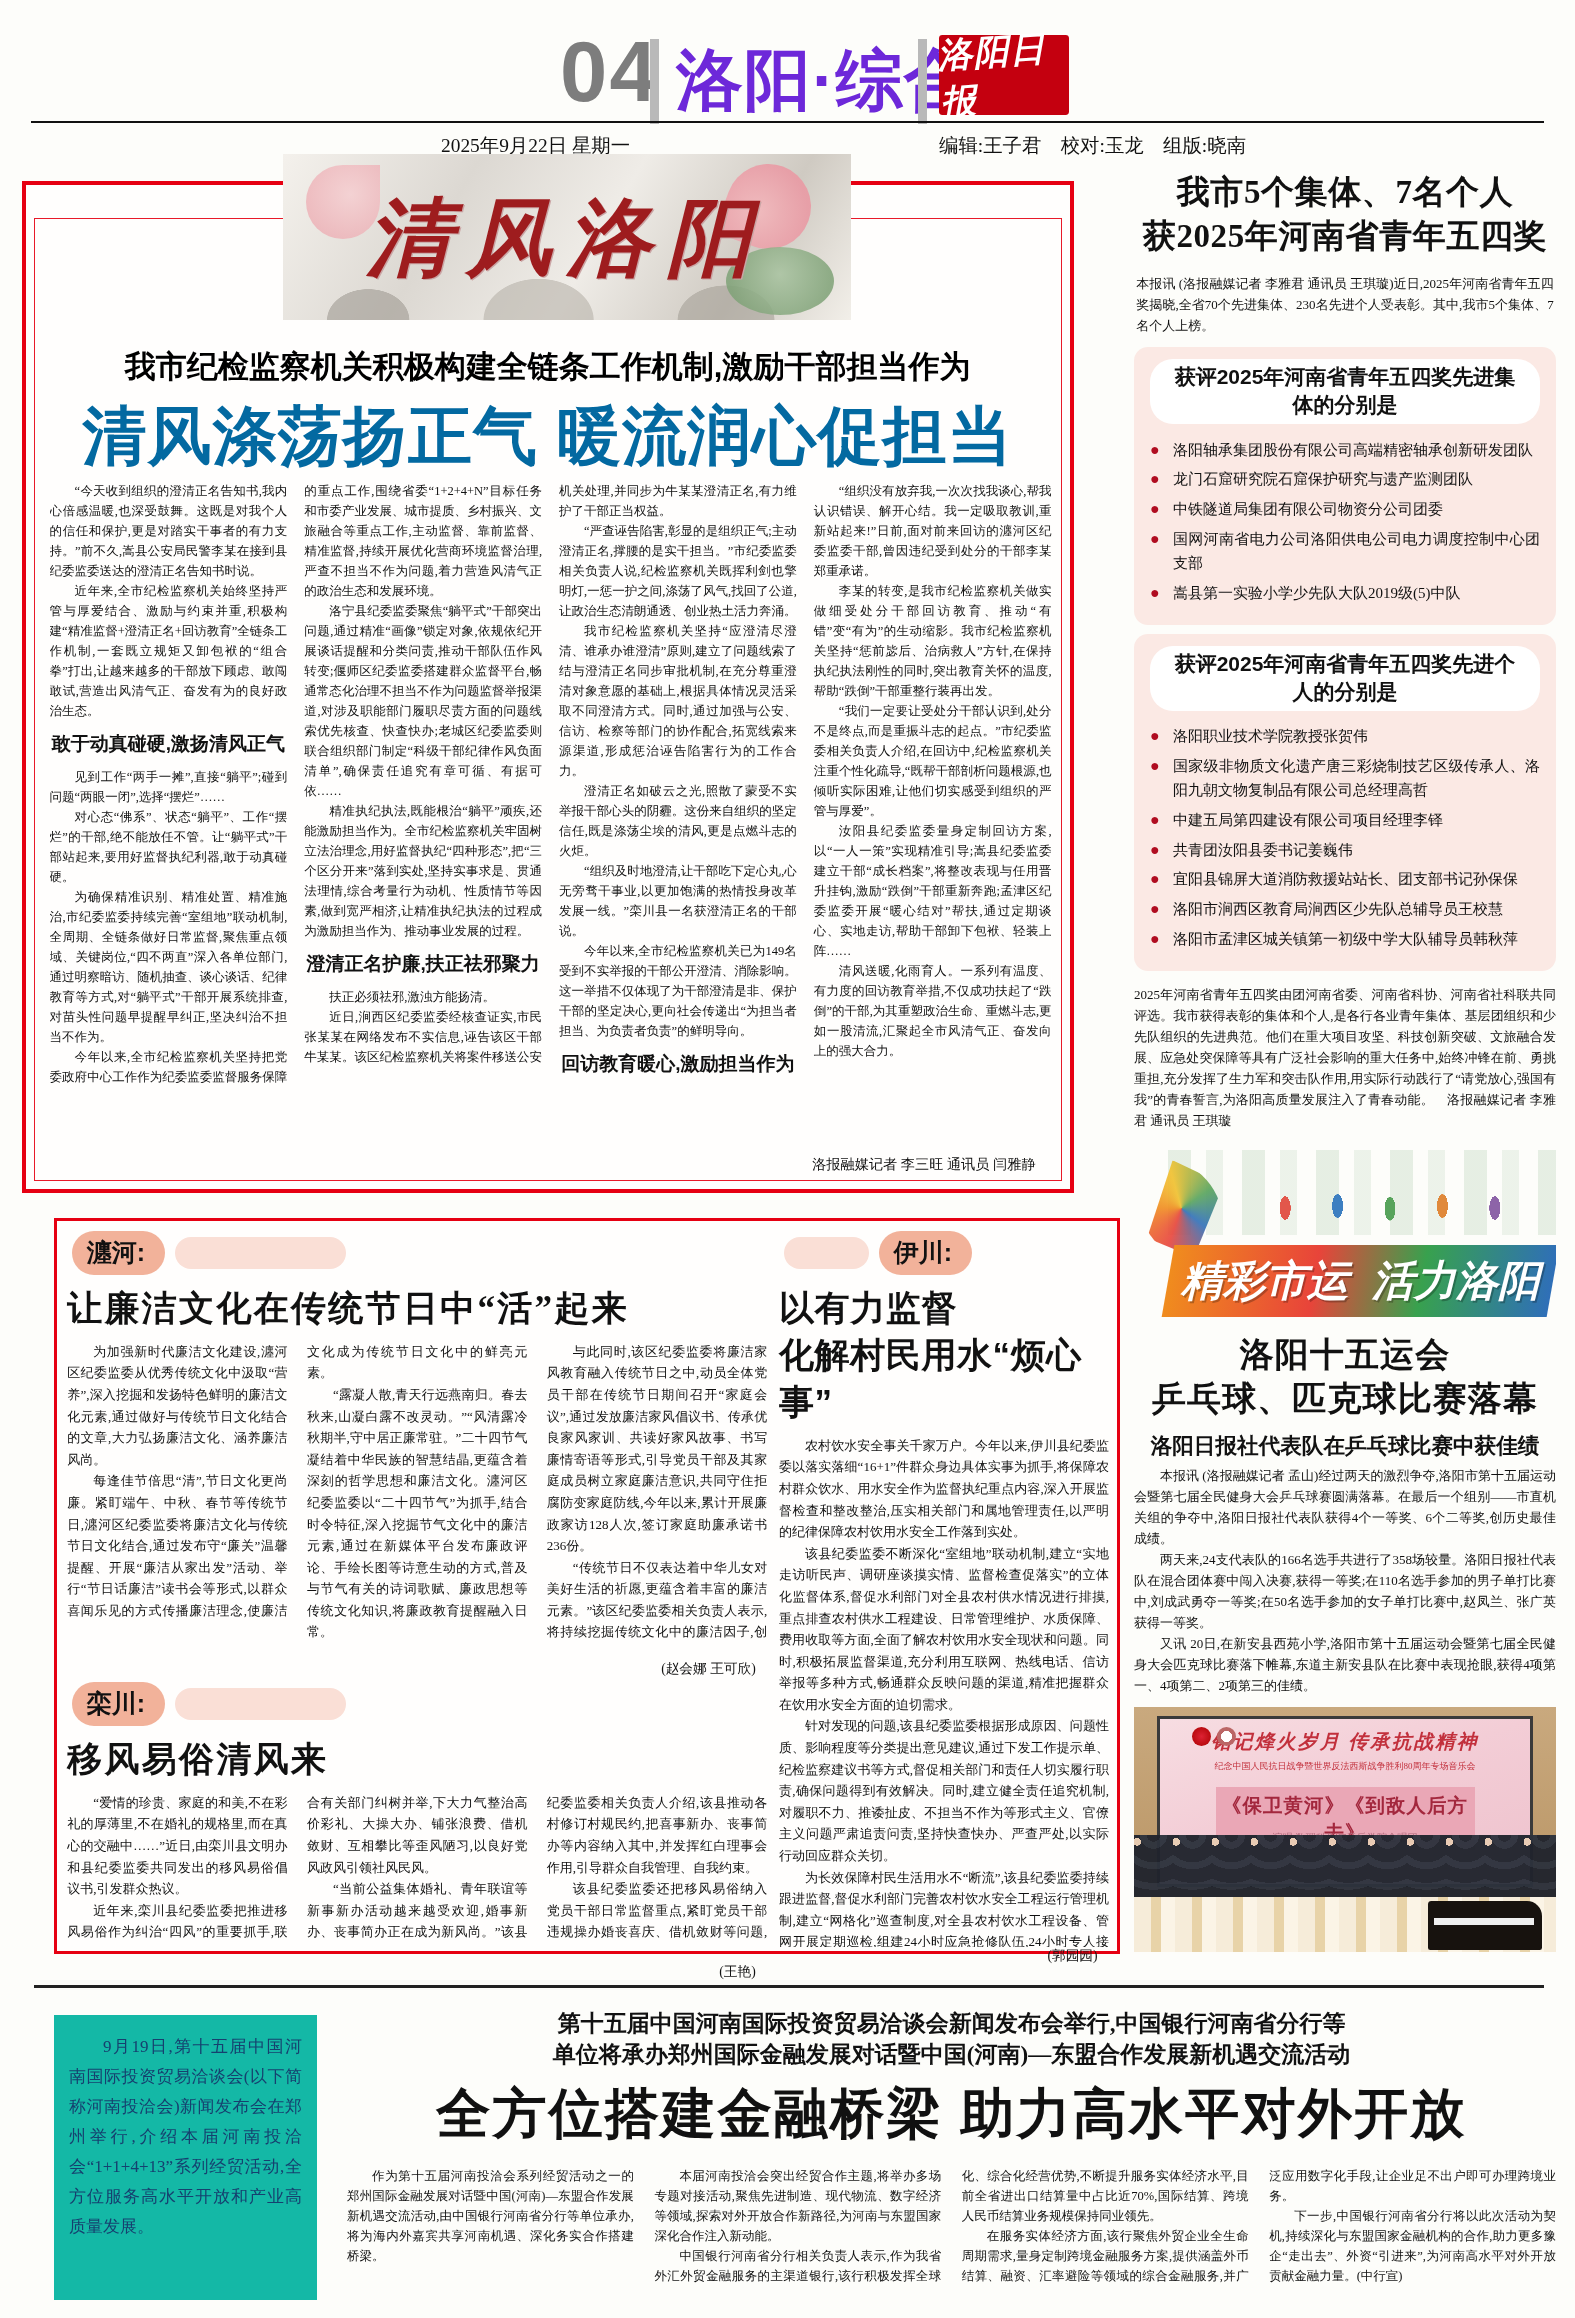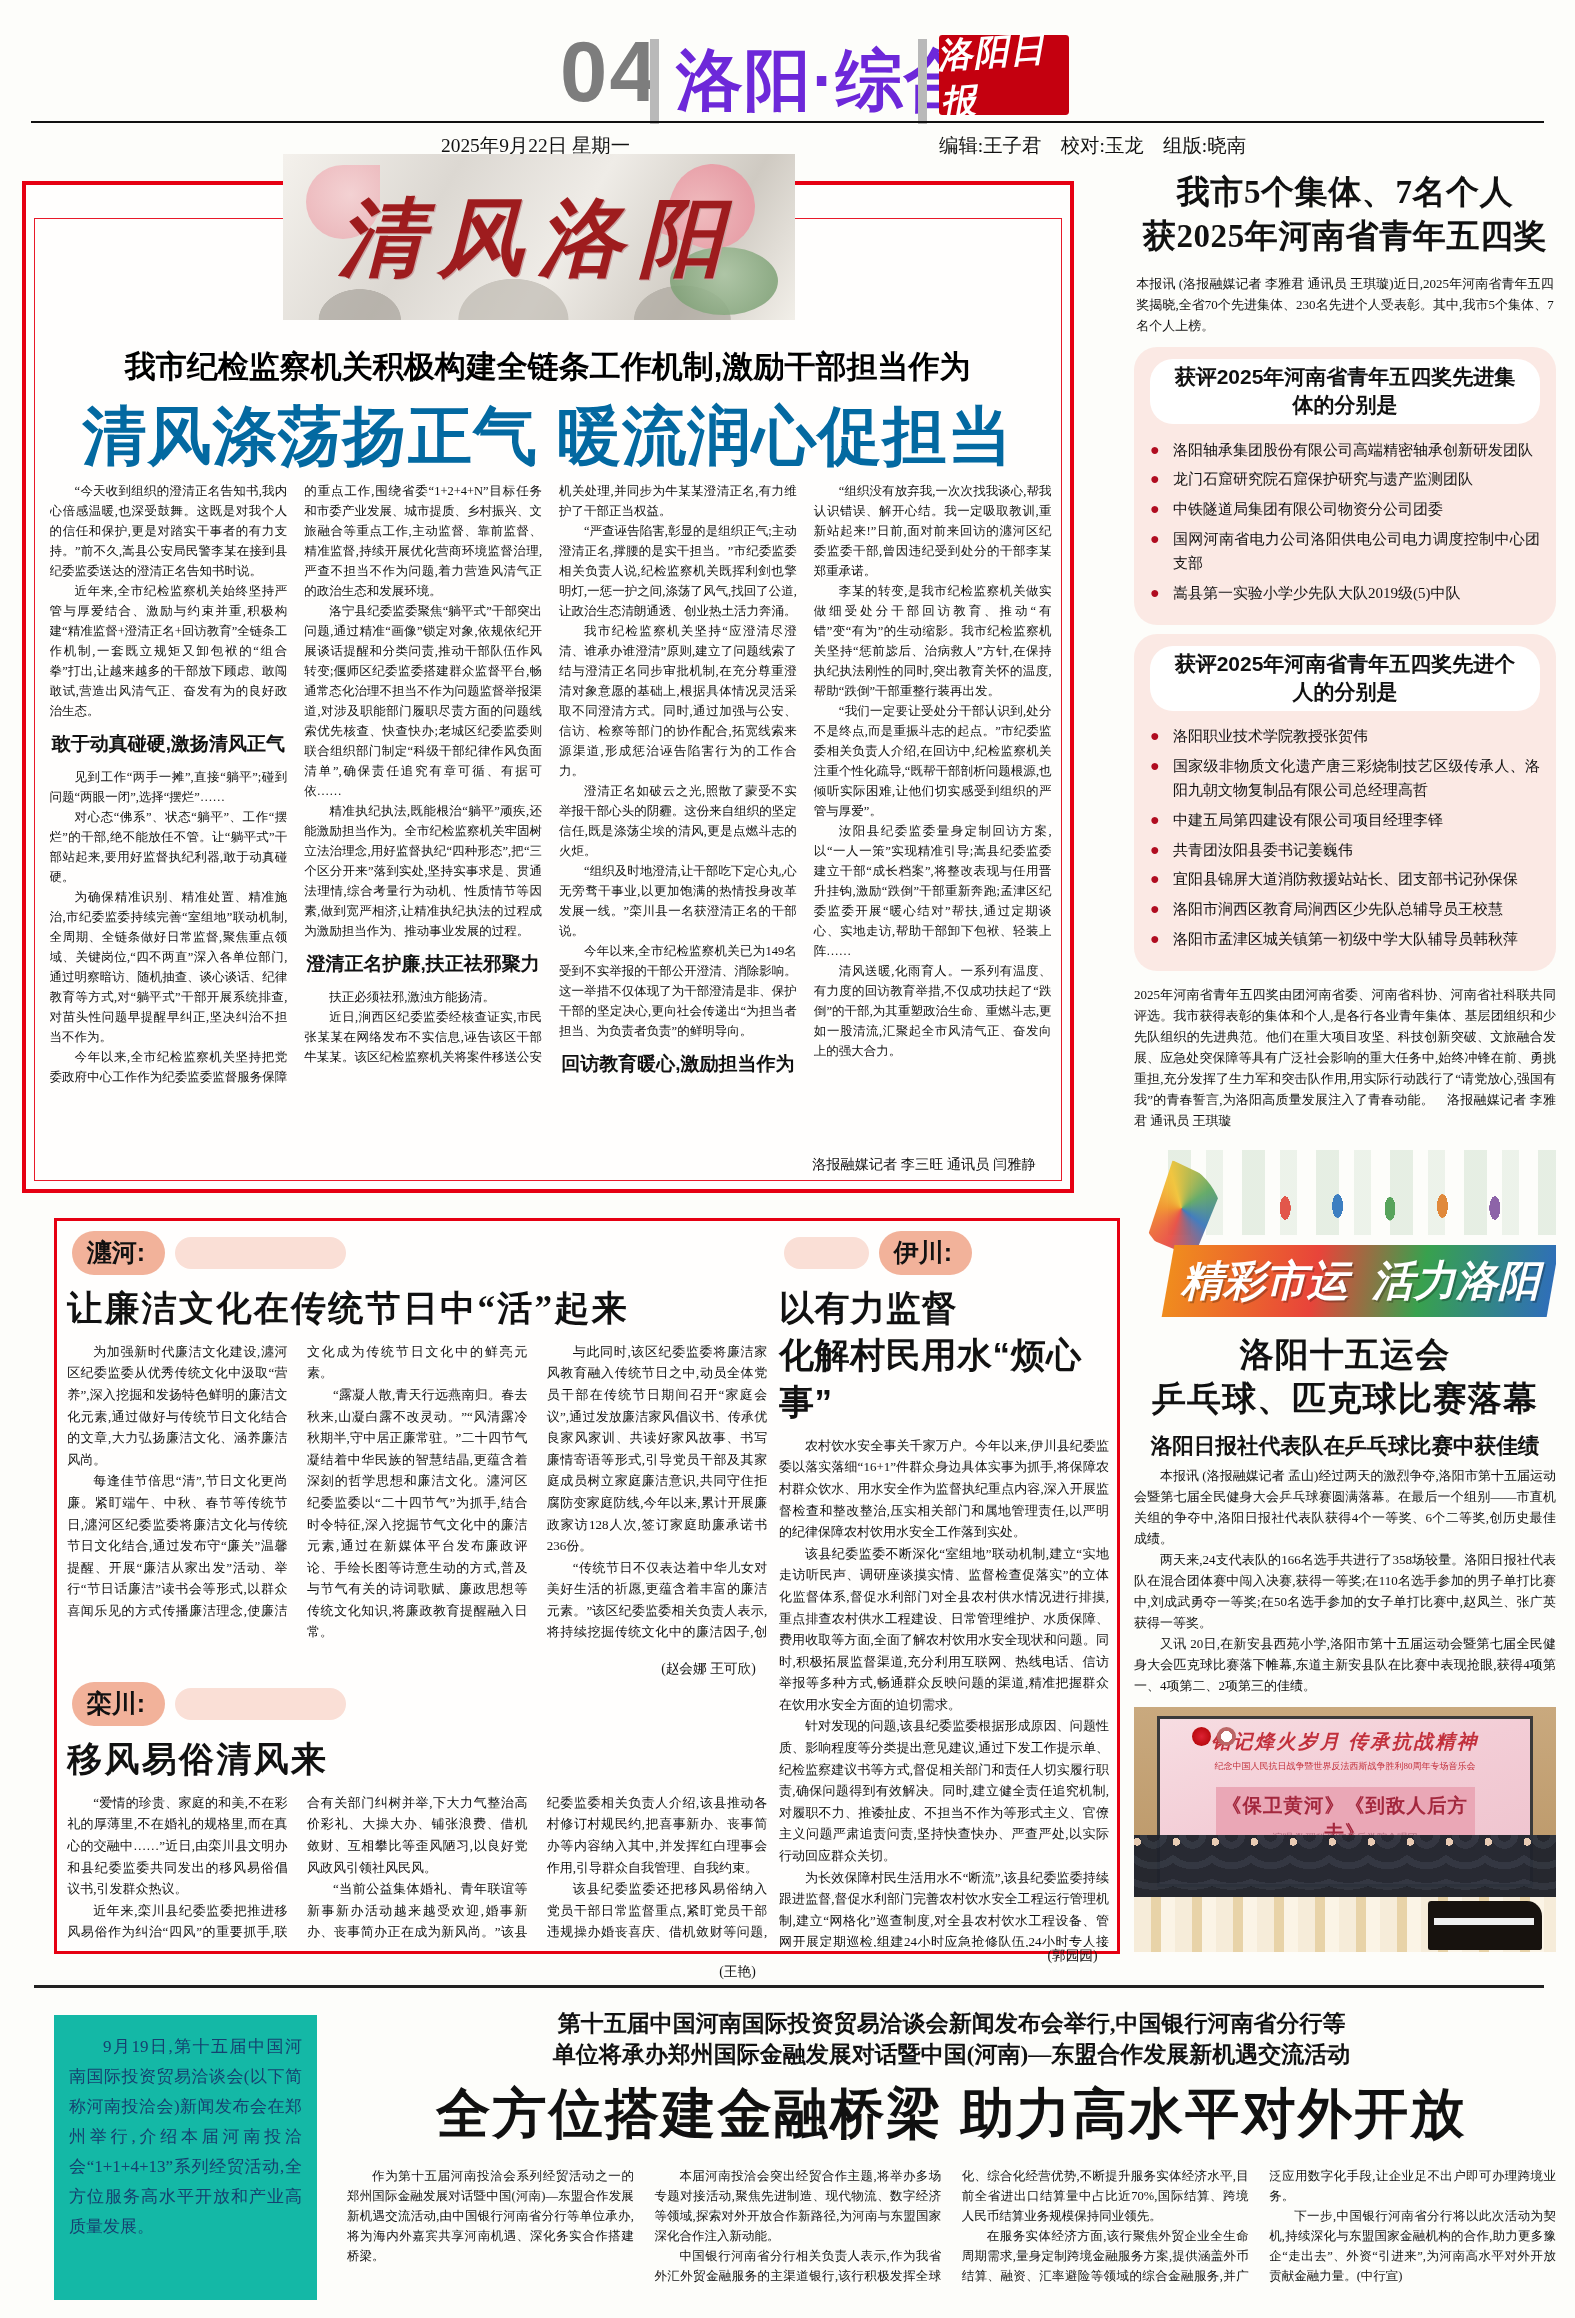--- a/index.html
+++ b/index.html
@@ -15,21 +15,21 @@
   .hdr-logo{position:absolute;left:939px;top:35px;width:130px;height:80px;background:#c4000f;border-radius:3.4px;
             display:flex;align-items:center;justify-content:center;}
   .hdr-logo span{font:italic bold 35px "Liberation Serif",serif;color:#fff;transform:rotate(-4deg);letter-spacing:1.1px;}
   .hdr-rule{position:absolute;left:31px;top:121px;width:1513px;height:2.3px;background:#111;}
   .hdr-date{position:absolute;left:441px;top:132px;font:19.4px "Liberation Serif",serif;color:#111;}
   .hdr-staff{position:absolute;left:939px;top:132px;font:19.4px "Liberation Serif",serif;color:#111;}
 
   
   .box-top{position:absolute;left:21.6px;top:181px;width:1052px;height:1012px;border:4px solid #e60012;background:#fffefd;}
   .box-top::before{content:"";position:absolute;left:8px;top:33px;right:8px;bottom:8px;border:1.7px solid #e60012;pointer-events:none;opacity:.9;}
-  .banner{position:absolute;left:257px;top:-31px;width:512px;height:166px;overflow:hidden;
+  .banner{position:absolute;left:257px;top:-31px;width:568px;height:166px;overflow:hidden;
           background:linear-gradient(120deg,#f4f1ec 0%,#dcd8d2 30%,#efece7 55%,#cfcac2 80%,#f2efe9 100%);}
   .banner .mount{position:absolute;left:0;right:0;bottom:0;height:85px;
       background:radial-gradient(68px 51px at 15% 100%,#9a958d 0 60%,transparent 61%),
                  radial-gradient(91px 68px at 45% 100%,#b3aea5 0 60%,transparent 61%),
                  radial-gradient(80px 57px at 78% 100%,#a29d94 0 60%,transparent 61%);opacity:.55;}
   .banner .lotus{position:absolute;right:40px;top:10.2px;width:85px;height:85px;border-radius:50% 50% 50% 0;
       background:radial-gradient(circle at 40% 60%,#f3b9bd,#e99aa4 70%);transform:rotate(20deg);opacity:.9;}
   .banner .leaf{position:absolute;right:17px;bottom:4.6px;width:108px;height:68px;border-radius:50%;
       background:radial-gradient(circle at 50% 40%,#a8c3a0,#7fa277 75%);opacity:.85;}
   .banner .petal{position:absolute;left:23px;top:11.4px;width:74px;height:74px;border-radius:50% 0 50% 50%;
@@ -58,21 +58,21 @@
   .chanhe-body{height:319px;position:relative;}
   .luanchuan-body{height:171px;position:relative;}
   .yichuan-body{font-size:13px;line-height:21.6px;text-align:justify;overflow:hidden;height:512px;position:relative;}
   .yichuan-body .para{margin:0;text-indent:2em;}
   .byline-in{ text-align:right;font:13.7px "Liberation Serif",serif;padding-right:11.4px;}
 
   
   .rightcol{position:absolute;left:1134px;top:171px;width:422px;height:1793px;overflow:hidden;}
   .award-headline{text-align:center;font:900 33px "Liberation Serif",serif;line-height:1.32;letter-spacing:0.6px;}
   .lede{font-size:13px;line-height:21px;text-align:justify;margin:15px 2.3px 11.4px 2.3px;}
-  .panel{background:#fbe9e4;border-radius:23px;padding:11.4px 16px 15px 16px;margin:9px 0;}
+  .panel{background:#fbe9e4;border-radius:14px;padding:11.4px 16px 15px 16px;margin:9px 0;}
   .panel-title{background:#fff;border-radius:23px;padding:4.6px 17px;display:inline-block;
                font:bold 21px "Liberation Sans",sans-serif;margin:0 auto 8px auto;}
   .panel-title-wrap{text-align:center;}
   .award-item{font-size:15px;line-height:24px;margin:5.7px 0;text-align:justify;padding-left:23px;position:relative;}
   .award-item::before{content:"●";color:#b00c20;position:absolute;left:0;top:0;font-size:16px;}
   .closing{font-size:13px;line-height:21px;text-align:justify;margin-top:12.5px;}
 
   .sports-banner{position:relative;height:171px;margin-top:19.4px;overflow:hidden;}
   .skyline{position:absolute;left:34px;right:0;top:0;height:85px;opacity:.5;
      background:repeating-linear-gradient(90deg,#cfe0cd 0 23px,transparent 23px 38px,#dce8da 38px 55px,transparent 55px 74px);}

